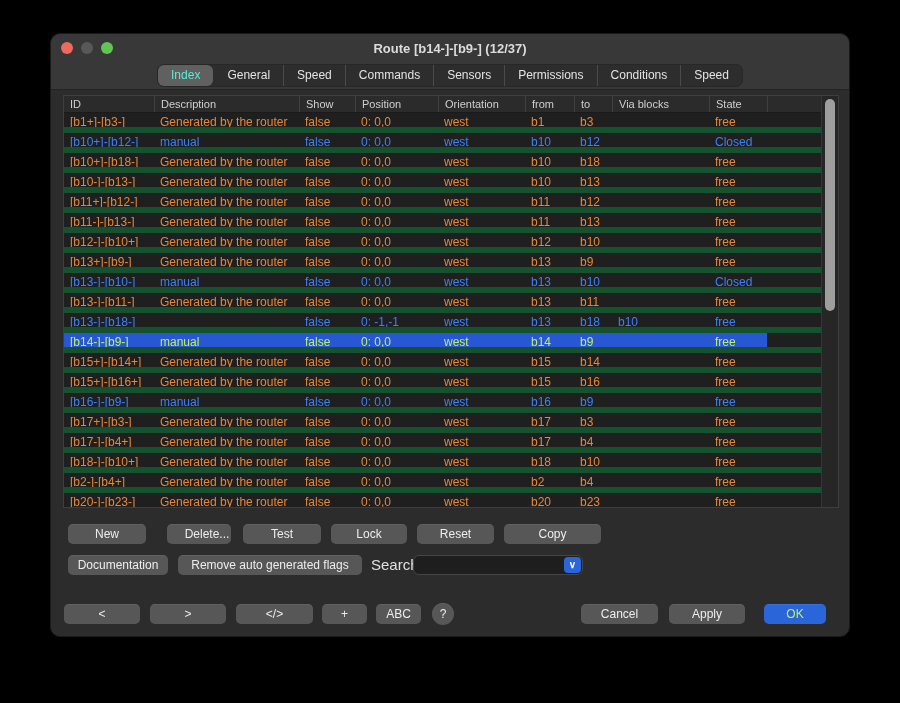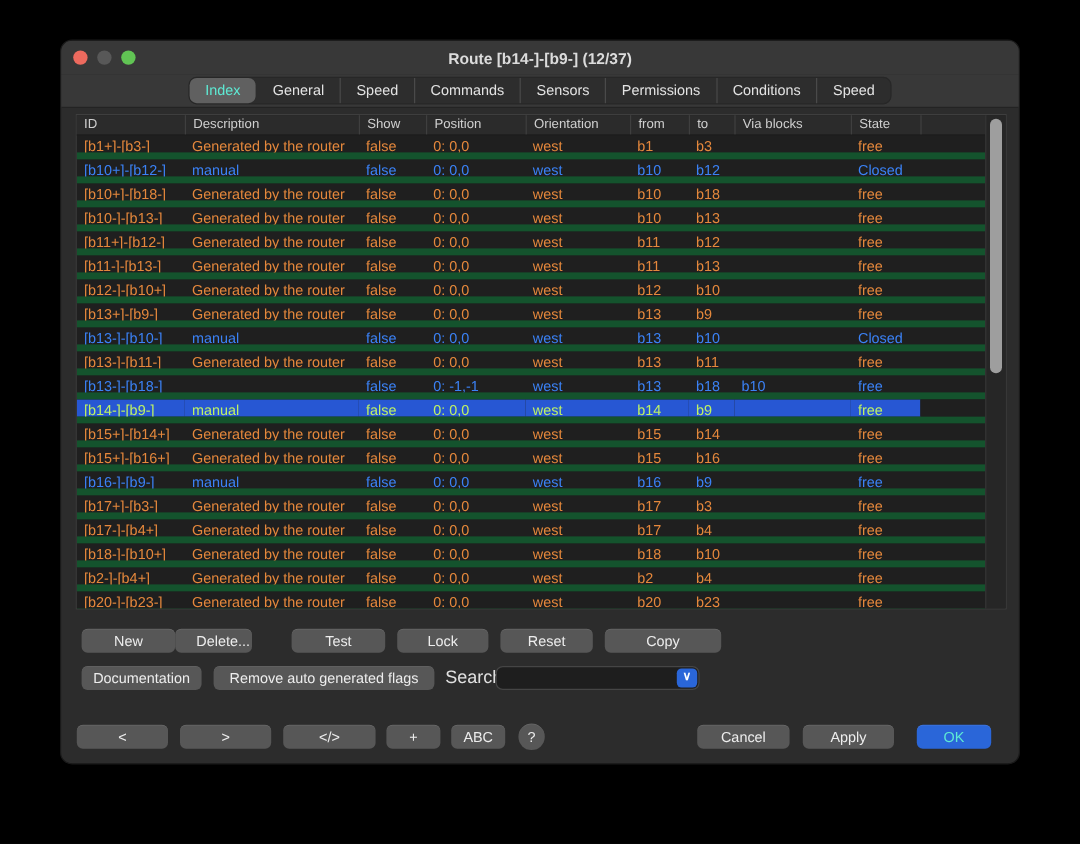--- a/index.html
+++ b/index.html
@@ -51,24 +51,24 @@
   .vscroll { position:absolute; top:0; right:0; width:17px; height:411px;
              background:#262626; border-left:1px solid #363636; }
   .vthumb { position:absolute; top:3px; left:3px; width:10px; height:212px;
             border-radius:5px; background:#9e9e9e; }
 
   
   .btn { position:absolute; height:20px; background:#575757; border:none;
          border-radius:5px; color:#ededed; font-size:12px;
          font-family:"Liberation Sans", sans-serif; text-align:center;
          box-shadow:inset 0 0.5px 0 rgba(255,255,255,.12); cursor:default; }
-  .btn.blue { background:var(--accent); color:#5eead4; }
+  .btn.blue { background:var(--accent); color:#bef264; }
   .row1 .btn { top:490px; }
   .b-new    { left:17px;  width:78px; }
-  .b-delete { left:95px; width:64px;padding-left:16px; }
+  .b-delete { left:116px; width:64px;padding-left:16px; }
   .b-test   { left:192px; width:78px; }
   .b-lock   { left:280px; width:76px; }
   .b-reset  { left:366px; width:77px; }
   .b-copy   { left:453px; width:97px; }
   .b-doc    { top:521px; left:17px;  width:100px; }
   .b-remove { top:521px; left:127px; width:184px; }
   .search-label { position:absolute; top:521px; left:320px; height:20px;
                   line-height:20px; font-size:15px; color:#e0e0e0; }
   .combo { position:absolute; top:521px; left:362px; width:170px; height:20px;
            background:#1e1e1e; border:1px solid #454545; border-radius:6px; }

